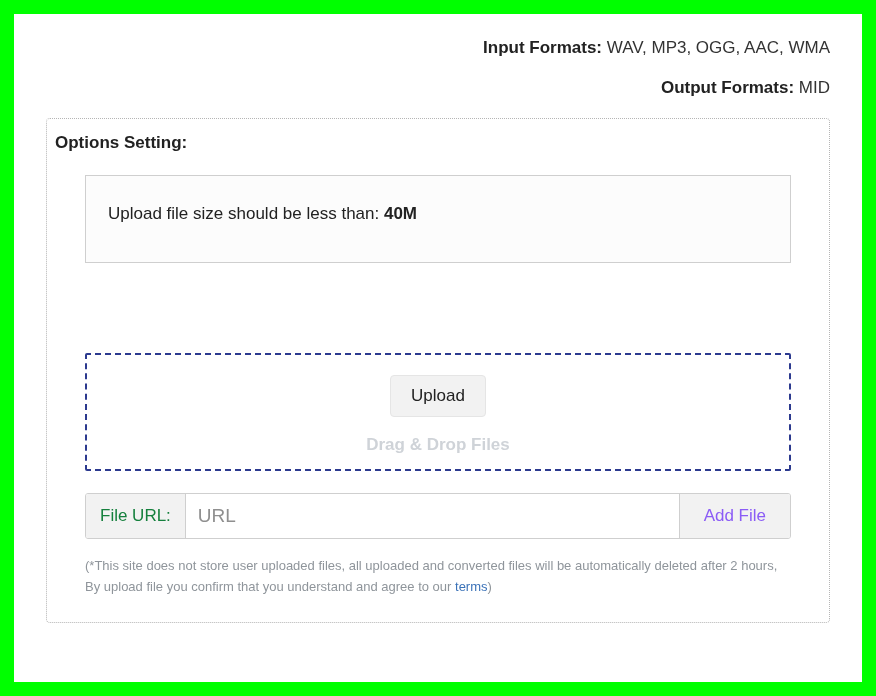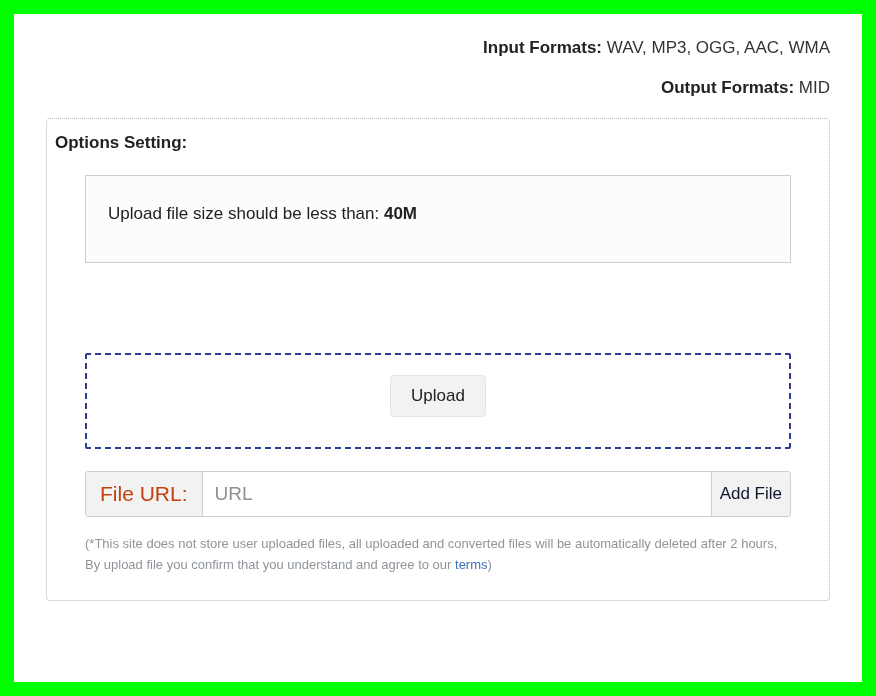--- a/index.html
+++ b/index.html
@@ -91,43 +91,43 @@
       border-radius: 3px;
       overflow: hidden;
       height: 46px;
     }
     .file-url-label {
       background: #f2f2f2;
       border-right: 1px solid #cfcfcf;
       padding: 0 14px;
       display: flex;
       align-items: center;
-      font-size: 21px;
-      color: #c2410c;
+      font-size: 17px;
+      color: #15803d;
       white-space: nowrap;
     }
     .file-url-input {
       flex: 1;
       border: none;
       outline: none;
       padding: 0 12px;
       font-size: 19px;
       color: #555;
       background: #fff;
     }
     .file-url-input::placeholder {
       color: #8f8f8f;
     }
     .add-file-button {
       background: #f2f2f2;
       border: none;
       border-left: 1px solid #cfcfcf;
-      padding: 0 8px;
+      padding: 0 24px;
       font-size: 17px;
-      color: #0f172a;
+      color: #8b5cf6;
       cursor: pointer;
       white-space: nowrap;
     }
     .disclaimer {
       margin-top: 16px;
       font-size: 13px;
       line-height: 1.65;
       color: #8f959b;
     }
     .disclaimer a {
@@ -154,20 +154,21 @@
     <div class="options-title">Options Setting:</div>
 
     <div class="notice-box">
       <span>Upload file size should be less than: </span><span class="bold">40M</span>
     </div>
 
     <div class="spacer"></div>
 
     <div class="upload-area">
       <button class="upload-button">Upload</button>
+      <div class="drag-drop-text">Drag &amp; Drop Files</div>
     </div>
 
     <div class="file-url-row">
       <div class="file-url-label">File URL:</div>
       <input type="text" class="file-url-input" placeholder="URL" style="">
       <button class="add-file-button">Add File</button>
     </div>
 
     <div class="disclaimer">
       <span>(*This site does not store user uploaded files, all uploaded and converted files will be automatically deleted after 2 hours, By upload file you confirm that you understand and agree to our </span><a>terms</a><span>)</span>

